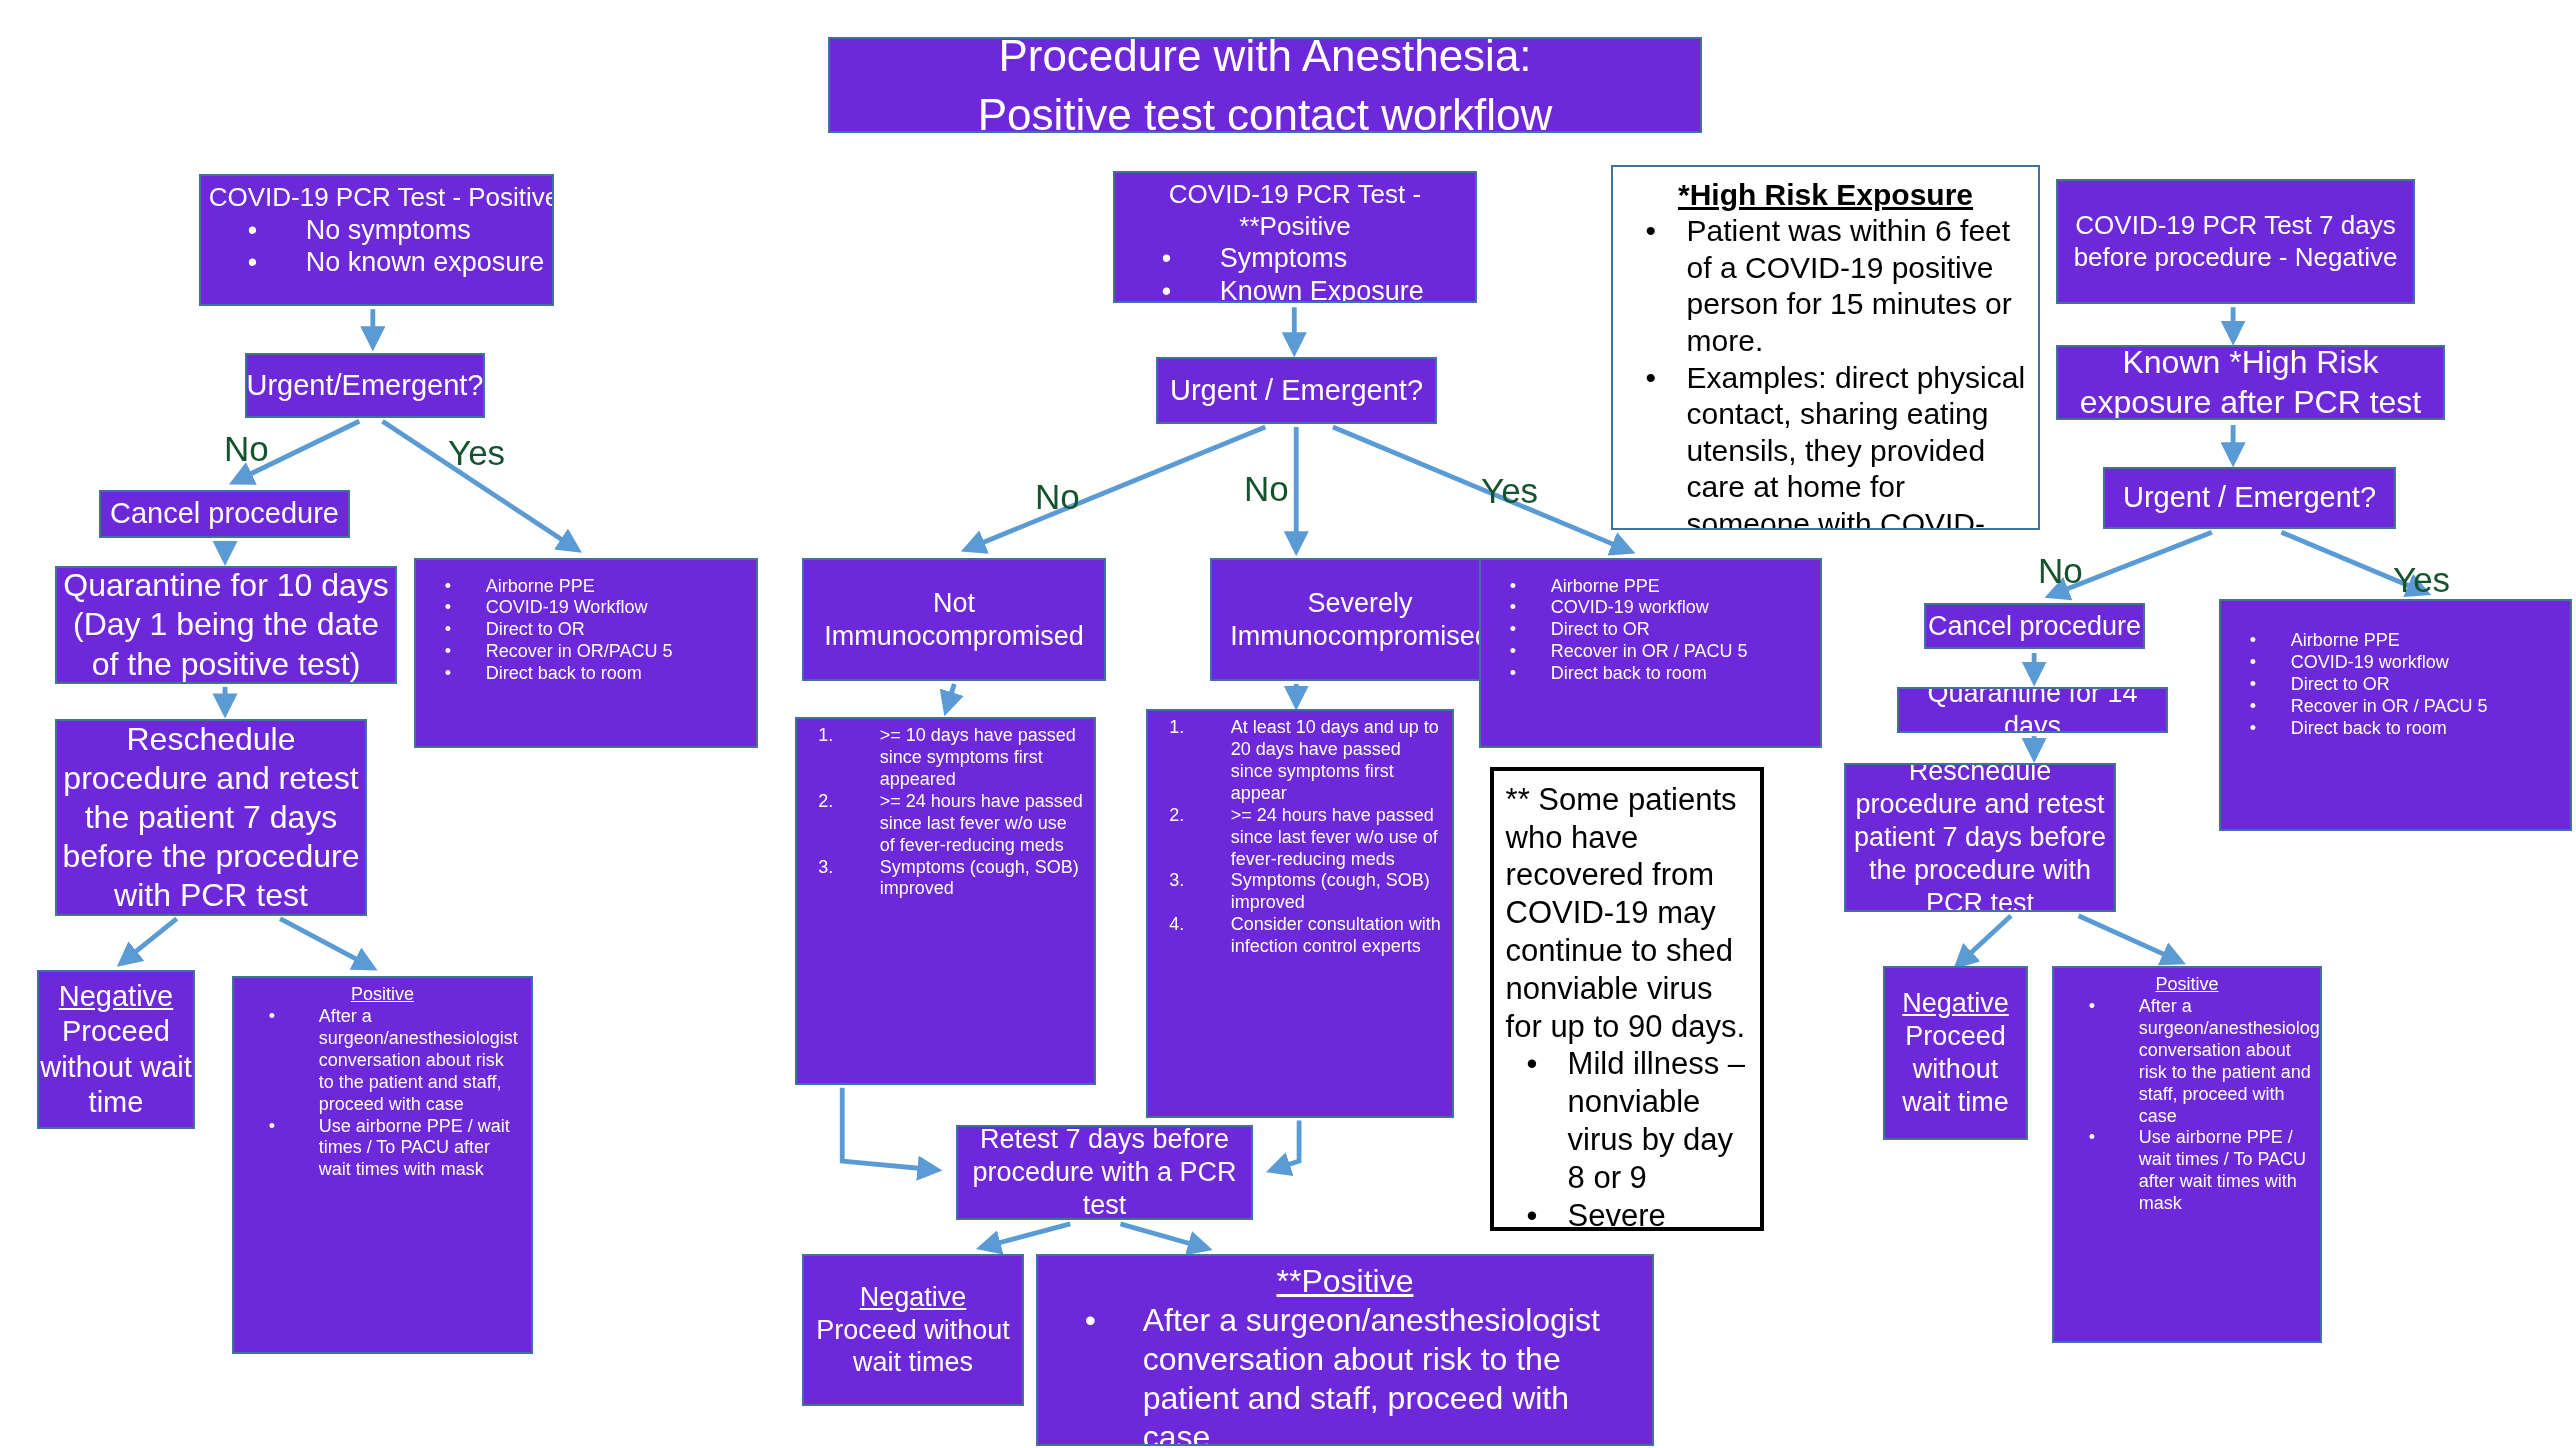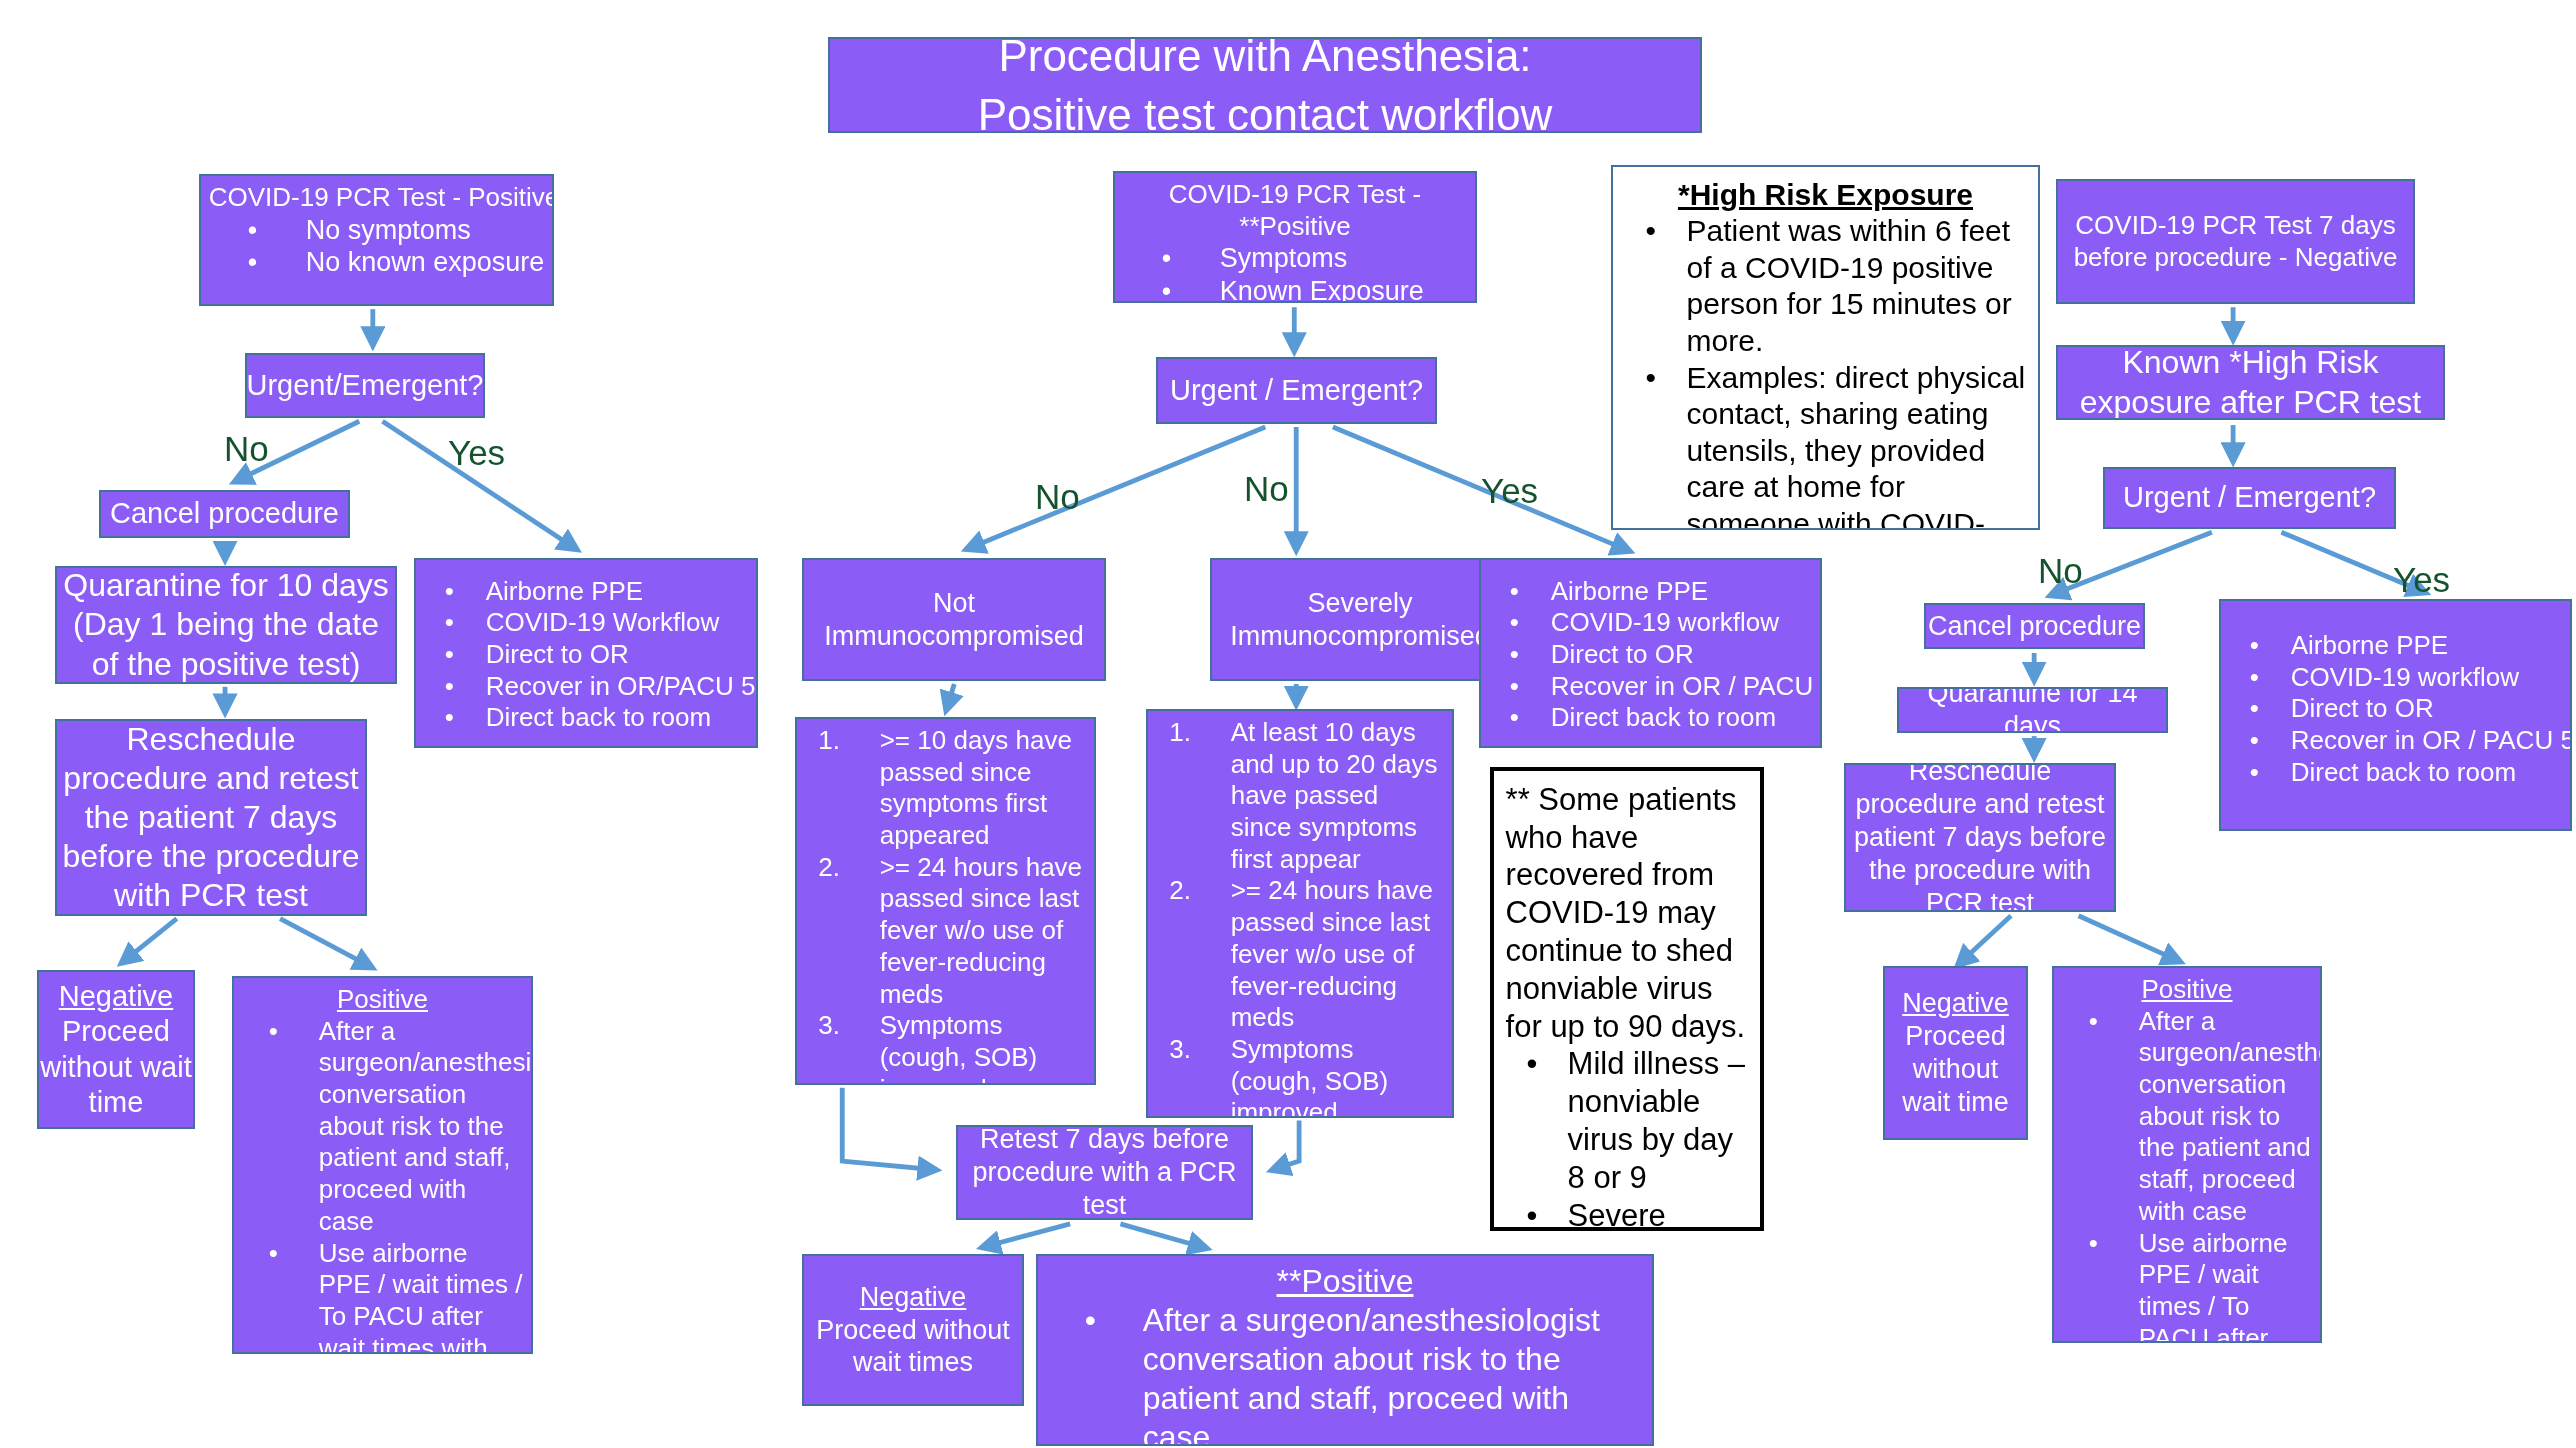--- a/index.html
+++ b/index.html
@@ -2,37 +2,37 @@
 <html style="--fill: #5B9BD5; --border: #41719C;"><head>
 <meta charset="utf-8">
 <style>
   html,body{margin:0;padding:0;background:#ffffff;}
   body{width:2576px;height:1449px;position:relative;overflow:hidden;
        font-family:"Liberation Sans", sans-serif;color:#000;}
   #canvas{position:absolute;left:0;top:0;width:2576px;height:1449px;}
   svg.arrows{position:absolute;left:0;top:0;z-index:1;}
   svg.arrows path, svg.arrows line{stroke:#5B9BD5;stroke-width:5;fill:none;}
   #ah path{fill:#5B9BD5;stroke:none;}
-  .box{position:absolute;z-index:2;box-sizing:border-box;background:#8b5cf6;
+  .box{position:absolute;z-index:2;box-sizing:border-box;background:#6d28d9;
        border:2.9px solid #41719C;color:#fff;line-height:1.22;overflow:hidden;}
   .note{background:#ffffff;color:#000;}
   .noteblack{border:4.8px solid #000;}
   .vc{display:flex;flex-direction:column;align-items:center;justify-content:center;text-align:center;}
   .center{text-align:center;}
   .uh{text-decoration:underline;}
   .bold{font-weight:bold;}
   .f46{font-size:44px;line-height:1.35;}
   .f36{font-size:35px;}
   .f32{font-size:31px;}
   .f31{font-size:30px;}
   .f30{font-size:29px;}
   .f29{font-size:32px;}
   .f28{font-size:27px;}
   .f27{font-size:26px;}
-  .f26{font-size:26px;}
+  .f26{font-size:18px;}
   .nowrap{white-space:nowrap;}
   ul.bullets,ol.numbered{list-style:none;margin:0;padding:0;}
   ul.bullets li{position:relative;padding-left:77px;text-align:left;}
   ul.bullets li::before{content:"\2022";position:absolute;left:27px;}
   ul.wide li{padding-left:97px;}
   ul.wide li::before{left:39px;}
   ul.mid li{padding-left:62px;}
   ul.mid li::before{left:21px;}
   ol.numbered{counter-reset:n;}
   ol.numbered li{position:relative;padding-left:75px;counter-increment:n;text-align:left;}

